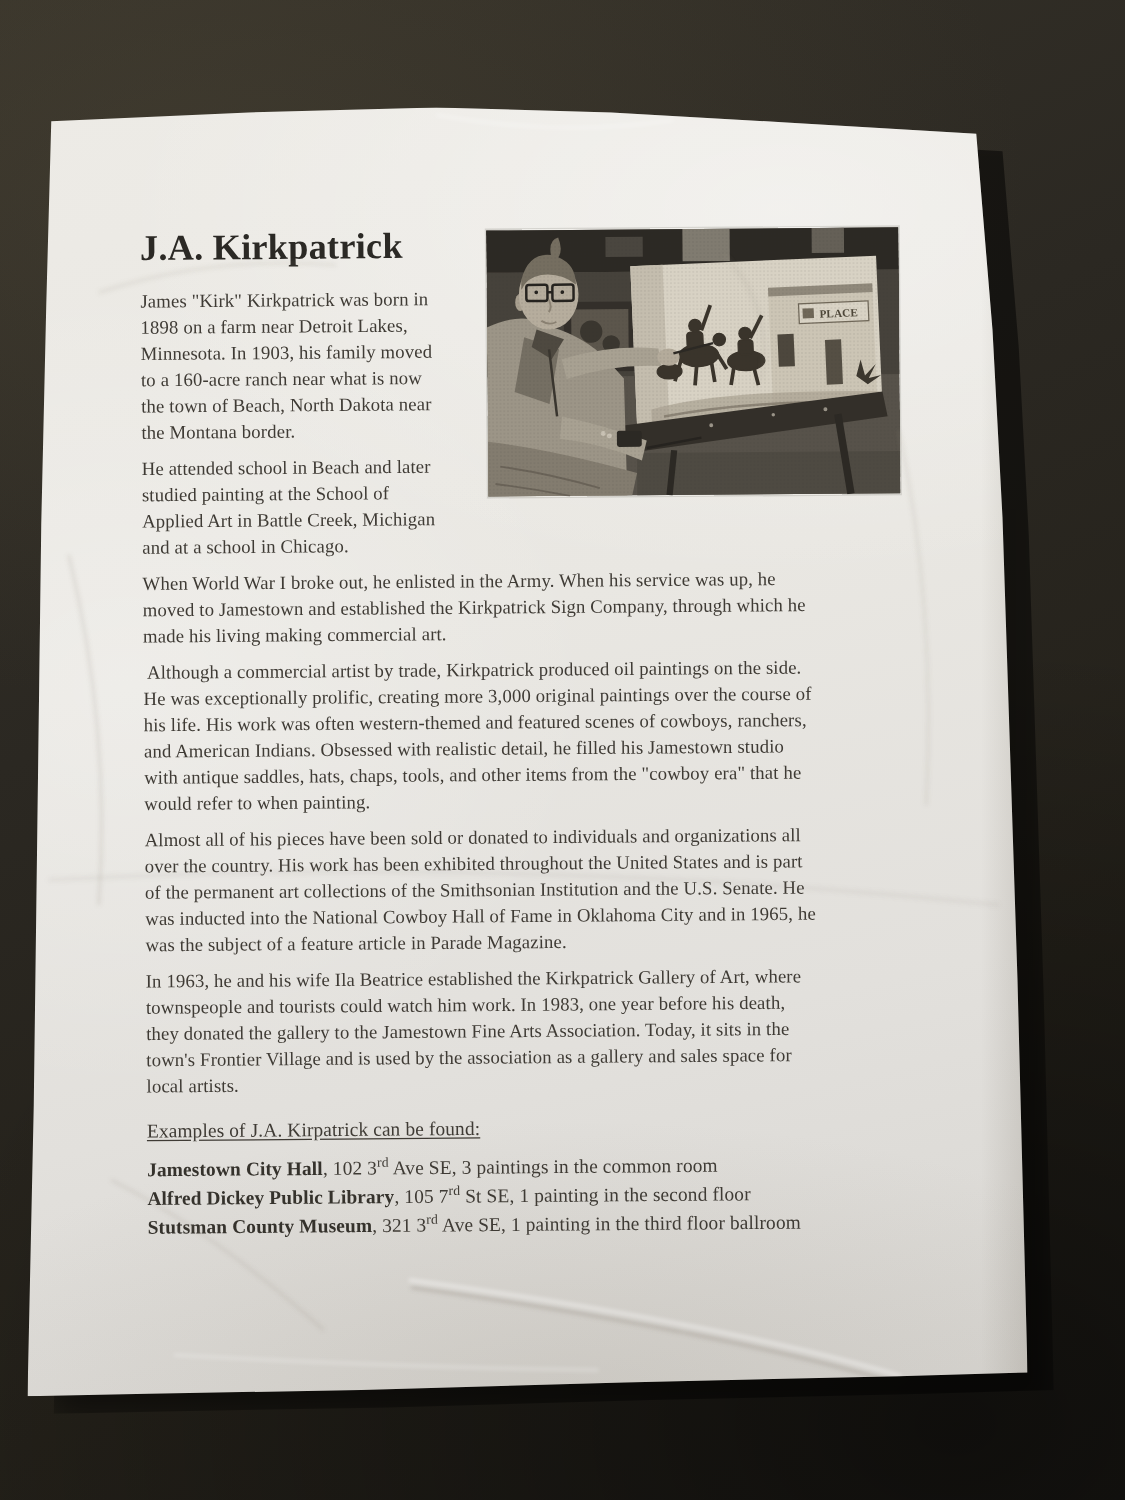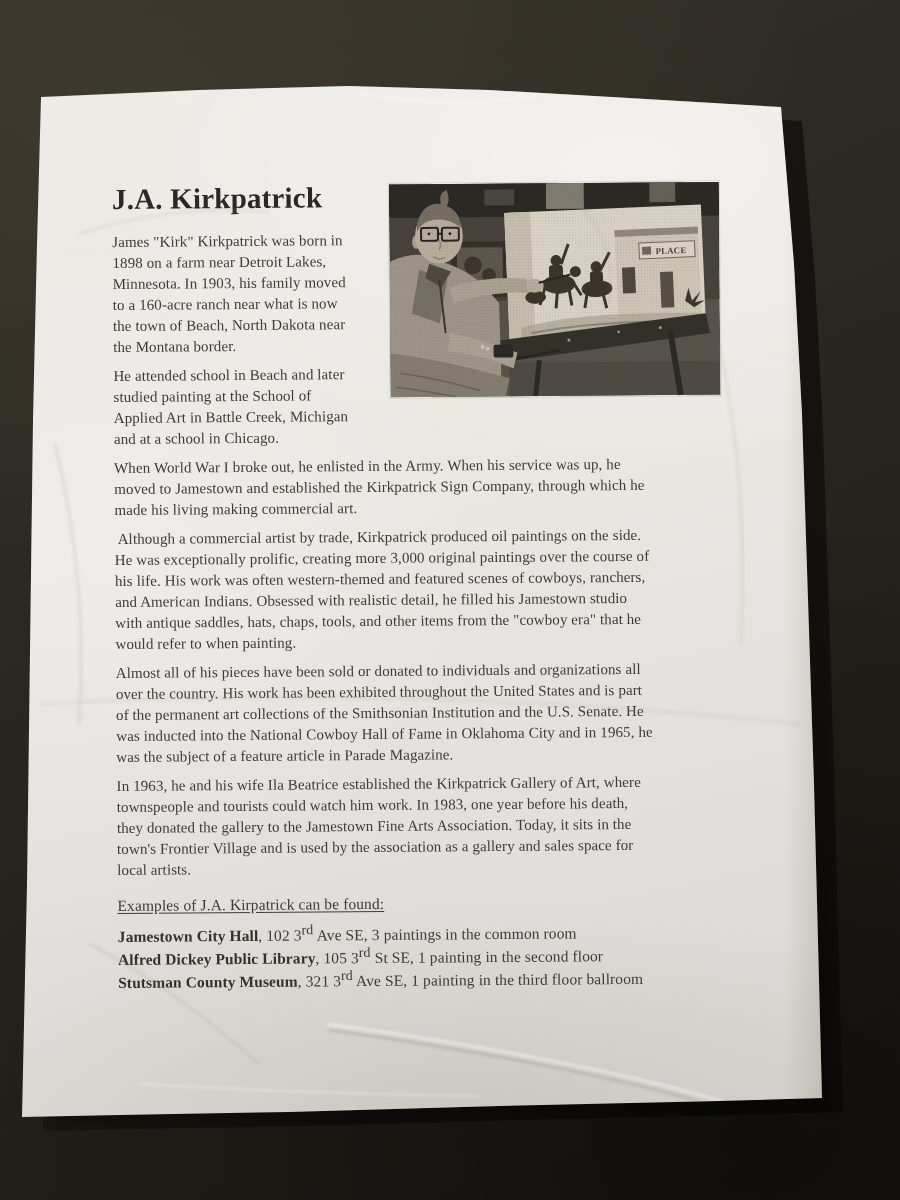--- a/index.html
+++ b/index.html
@@ -40,21 +40,21 @@
     float:right;width:330px;height:214px;margin:6px 37px 12px 16px;
     box-shadow:0 0 0 1px rgba(70,64,55,.15);
     overflow:hidden;
   }
   .examples-heading{
     margin:14px 0 9px 0;font-size:15.5px;
     text-decoration:underline;text-underline-offset:2px;
   }
   .loc-line{line-height:23px;font-size:15.5px;white-space:nowrap;}
   .loc-line b{color:#35322c;}
-  sup{font-size:14px;line-height:0;}
+  sup{font-size:11px;line-height:0;}
 </style>
 </head>
 <body>
 
 <div style="position:absolute;inset:0;"></div>
 
 <div class="paper-shadow"></div>
 
 <div class="paper">
 
@@ -176,21 +176,21 @@
 was the subject of a feature article in Parade Magazine.</div>
     <div class="para">In 1963, he and his wife Ila Beatrice established the Kirkpatrick Gallery of Art, where
 townspeople and tourists could watch him work. In 1983, one year before his death,
 they donated the gallery to the Jamestown Fine Arts Association. Today, it sits in the
 town's Frontier Village and is used by the association as a gallery and sales space for
 local artists.</div>
 
     <div class="examples-heading">Examples of J.A. Kirpatrick can be found:</div>
 
     <div class="loc-line"><b>Jamestown City Hall</b><span>, </span><span>102 3</span><sup>rd</sup><span> Ave SE, 3 paintings in the common room</span></div>
-    <div class="loc-line"><b>Alfred Dickey Public Library</b><span>, </span><span>105 3</span><sup>rd</sup><span> St SE, 1 painting in the second floor</span></div>
+    <div class="loc-line"><b>Alfred Dickey Public Library</b><span>, </span><span>105 7</span><sup>rd</sup><span> St SE, 1 painting in the second floor</span></div>
     <div class="loc-line"><b>Stutsman County Museum</b><span>, </span><span>321 3</span><sup>rd</sup><span> Ave SE, 1 painting in the third floor ballroom</span></div>
 
   </div>
 
   <svg class="wrinkles" width="806" height="1036" viewBox="0 0 806 1036">
     <defs>
       <filter id="soft">
           <feGaussianBlur stdDeviation="1.8"></feGaussianBlur>
         </filter>
     </defs>

